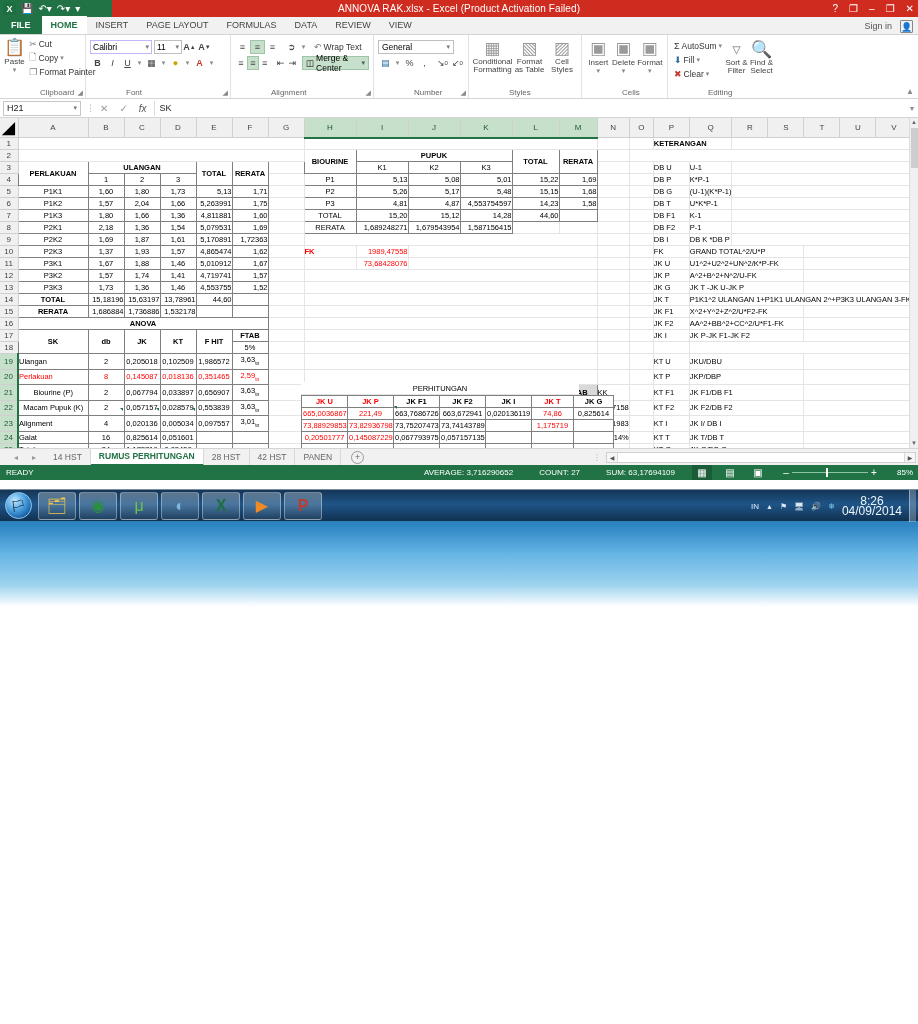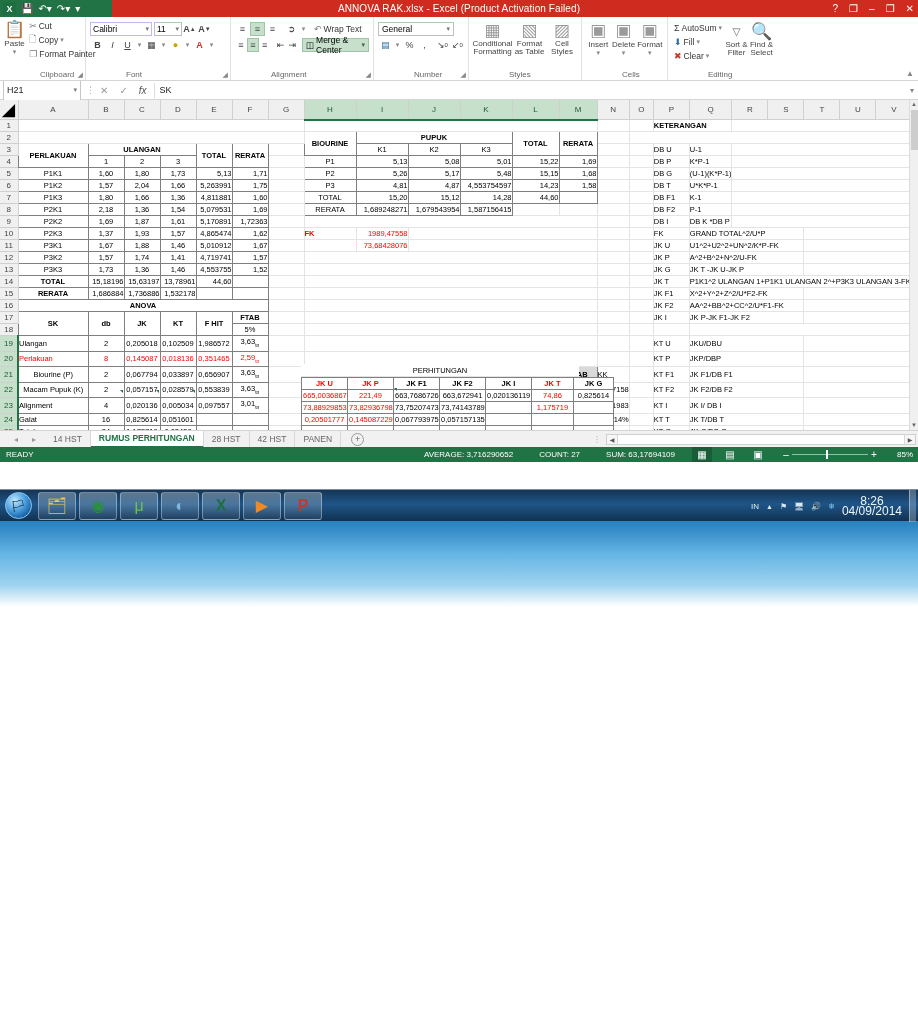--- a/index.html
+++ b/index.html
@@ -121,21 +121,21 @@
     position: absolute; right: 2px; bottom: 1px; font-size: 7px; color: #888;
   }
   .collapse-ribbon { position: absolute; right: 4px; bottom: 2px; font-size: 8px; color:#888; }
 
   
   .formulabar {
     height: 19px; background: #fff; border-bottom: 1px solid #d4d4d4;
     display: flex; align-items: center; font-size: 9px;
   }
   .namebox {
-    width: 78px; height: 21px; margin-left: 3px; border: 1px solid #c6c6c6;
+    width: 78px; height: 15px; margin-left: 3px; border: 1px solid #c6c6c6;
     background: #fff; display: flex; align-items: center; justify-content: space-between;
     padding: 0 3px; font-size: 9px; color: #222; gap: 35px;
   }
   .fbdivider { color: #aaa; margin: 0 5px; font-size: 9px; }
   .fbicons { display: flex; align-items: center; gap: 11px; color: #9a9a9a; font-size: 10px; }
   .fbicons .fx { font-style: italic; color: #555; font-size: 10px; }
   .fbinput {
     flex: 1; height: 15px; margin: 0 3px 0 7px; font-size: 9px; color: #222;
     display: flex; align-items: center; border-left: 1px solid #dcdcdc; padding-left: 5px;
   }
@@ -288,20 +288,32 @@
     <div class="title-text">ANNOVA RAK.xlsx -  Excel (Product Activation Failed)</div>
     <div class="win-ctrls">
       <span>?</span>
       <span>❐</span>
       <span>–</span>
       <span>❐</span>
       <span>✕</span>
     </div>
   </div>
 
+  <div class="tabrow">
+    <div class="file-tab">FILE</div>
+    <div class="rtab active">HOME</div>
+    <div class="rtab">INSERT</div>
+    <div class="rtab">PAGE LAYOUT</div>
+    <div class="rtab">FORMULAS</div>
+    <div class="rtab">DATA</div>
+    <div class="rtab">REVIEW</div>
+    <div class="rtab">VIEW</div>
+    <div class="signin">Sign in</div>
+    <div class="acct-ico">👤</div>
+  </div>
 
   <div class="ribbon">
 
     <div class="rgroup" style="width:86px">
       <div class="rgroup-body">
         <div class="bigbtn">
           <span class="g">📋</span>
           <span class="t">Paste</span>
           <span style="font-size:7px;color:#888">▾</span>
         </div>

